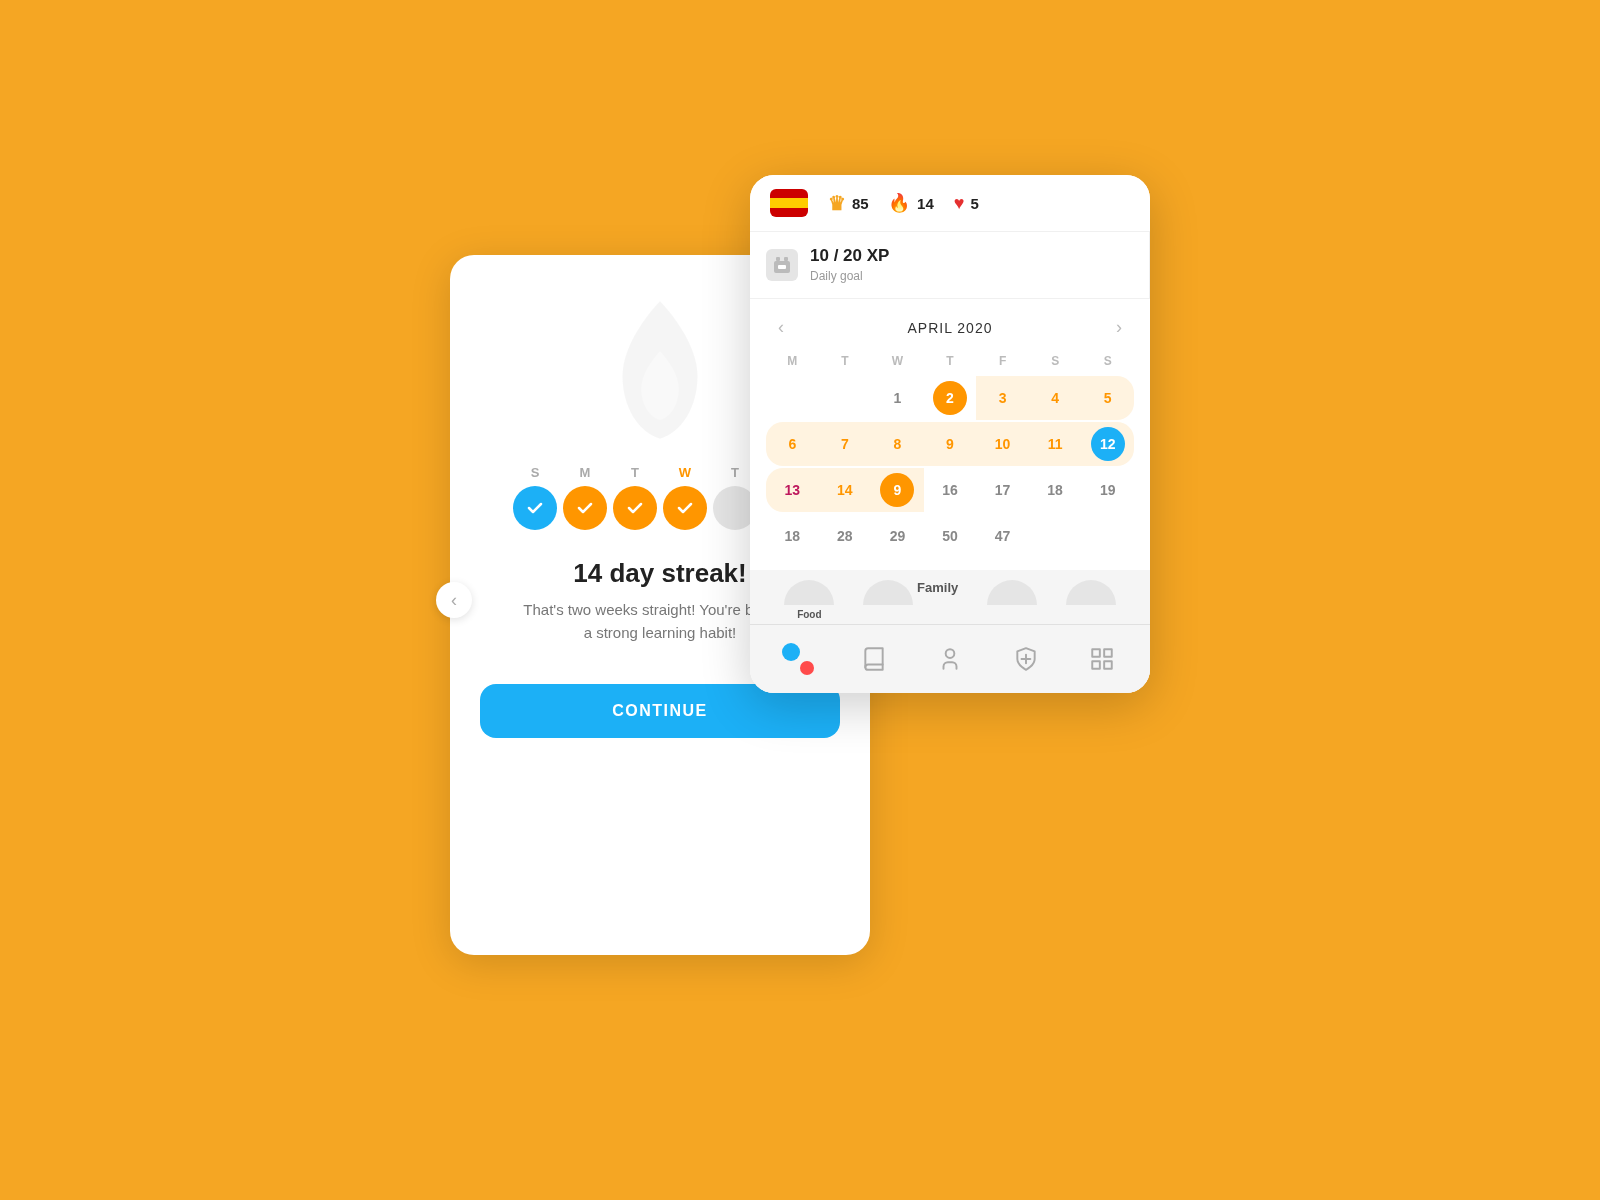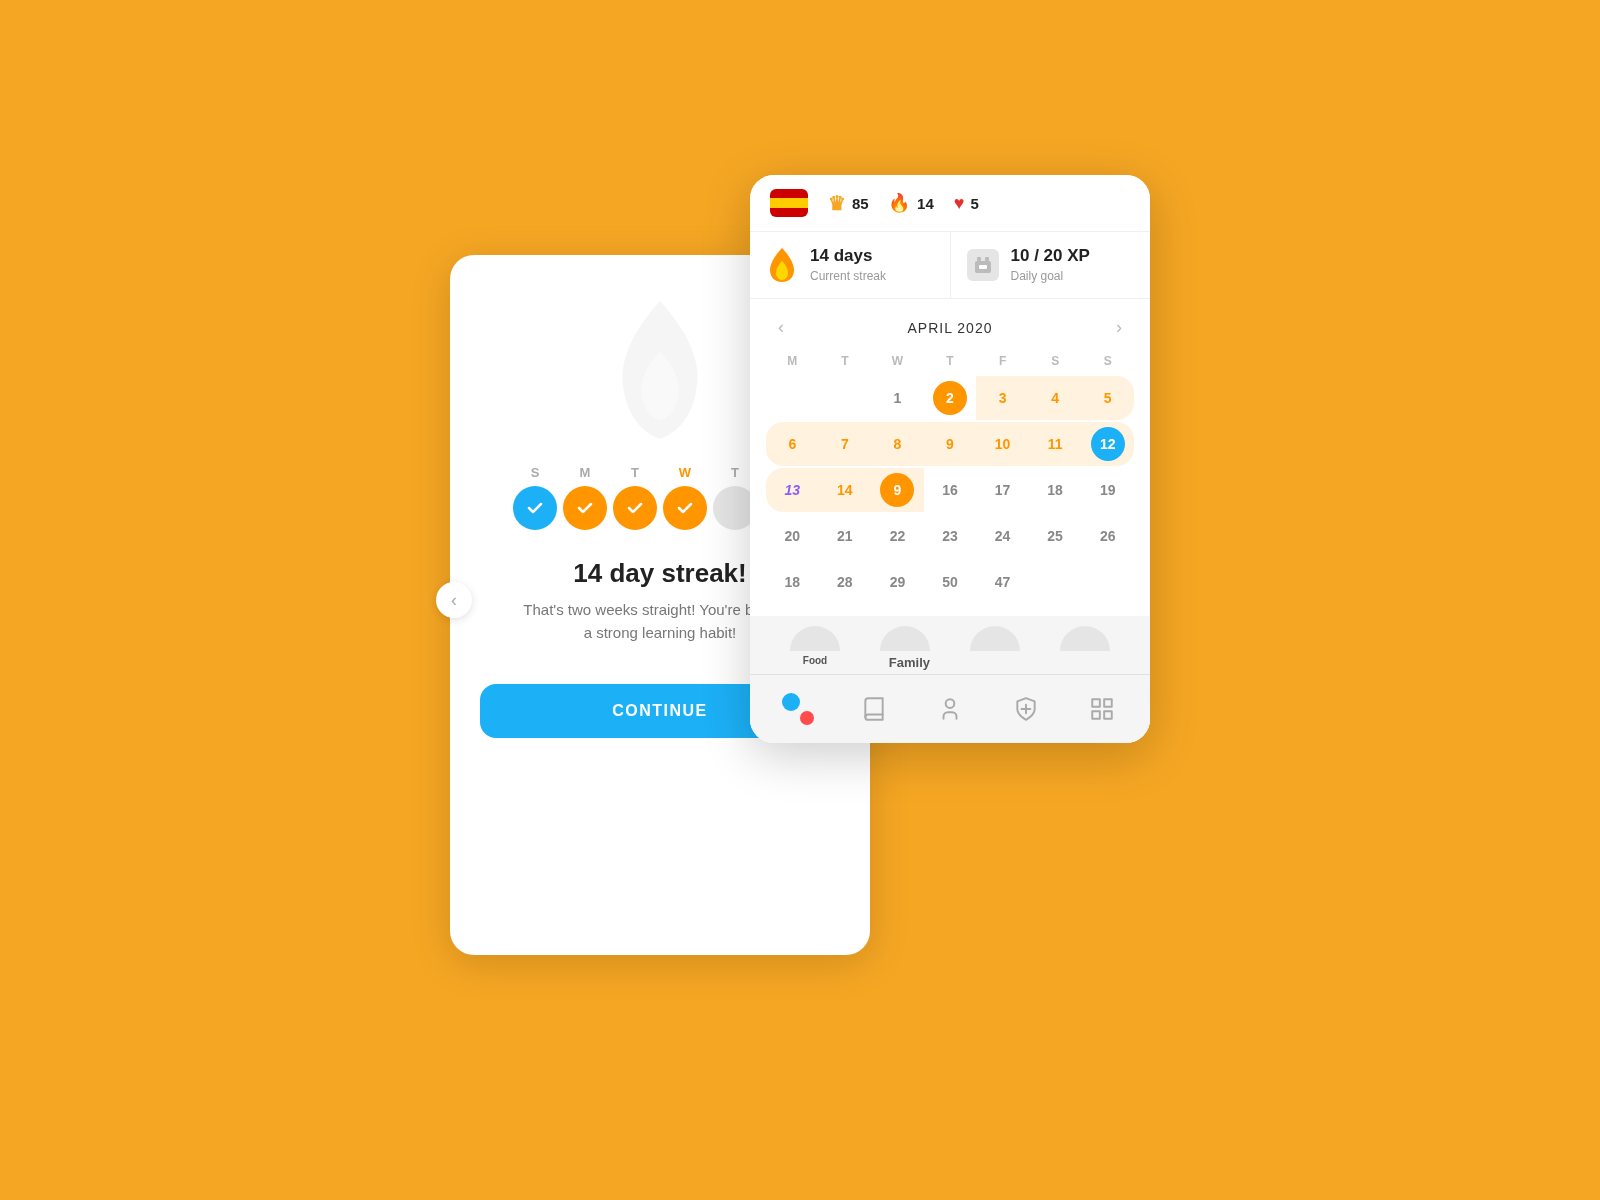--- a/index.html
+++ b/index.html
@@ -445,30 +445,20 @@
         <span>14</span>
       </div>
       <div class="cal-stat">
         <span style="color:#e53030; font-size:18px;">♥</span>
         <span>5</span>
       </div>
     </div>
 
     <div class="cal-stats-row">
       <div class="cal-stat-box">
-        <svg class="stat-icon-flame" viewBox="0 0 32 36" fill="none" xmlns="http://www.w3.org/2000/svg">
-          <path d="M16 1C16 1 28 13 28 23C28 30.7 22.6 35 16 35C9.4 35 4 30.7 4 23C4 13 16 1 16 1Z" fill="#FF9600"></path>
-          <path d="M16 14C16 14 22 20 22 26C22 30 19.3 33 16 33C12.7 33 10 30 10 26C10 20 16 14 16 14Z" fill="#FFD700"></path>
-        </svg>
-        <div class="stat-text">
-          <strong>14 days</strong>
-          <span>Current streak</span>
-        </div>
-      </div>
-      <div class="cal-stat-box">
         <div class="stat-icon-target">
           <svg width="20" height="20" viewBox="0 0 20 20" fill="none">
             <rect x="2" y="6" width="16" height="12" rx="2" fill="#bbb"></rect>
             <rect x="4" y="2" width="4" height="4" rx="1" fill="#bbb"></rect>
             <rect x="12" y="2" width="4" height="4" rx="1" fill="#bbb"></rect>
             <rect x="6" y="10" width="8" height="4" rx="1" fill="#fff"></rect>
           </svg>
         </div>
         <div class="stat-text">
           <strong>10 / 20 XP</strong>
@@ -516,62 +506,53 @@
         <div class="cal-day orange" style="background:#FFF3E0;"><span class="cal-day-num" style="color:#FF9600;font-weight:800;">9</span></div>
         <div class="cal-day orange" style="background:#FFF3E0;"><span class="cal-day-num" style="color:#FF9600;font-weight:800;">10</span></div>
         <div class="cal-day orange" style="background:#FFF3E0;"><span class="cal-day-num" style="color:#FF9600;font-weight:800;">11</span></div>
 
         <div class="cal-day" style="background:#FFF3E0;border-radius:0 17px 17px 0;">
           <span class="cal-day-num" style="background:#1CB0F6;color:#fff;font-weight:900;">12</span>
         </div>
       </div>
 
       <div class="cal-week">
-        <div class="cal-day orange" style="background:#FFF3E0;border-radius:17px 0 0 17px;"><span class="cal-day-num" style="color:#8b5cf6;font-weight:800;font-style:italic;">13</span></div>
+        <div class="cal-day orange" style="background:#FFF3E0;border-radius:17px 0 0 17px;"><span class="cal-day-num" style="color:#be185d;font-weight:800;">13</span></div>
         <div class="cal-day orange" style="background:#FFF3E0;"><span class="cal-day-num" style="color:#FF9600;font-weight:800;">14</span></div>
 
         <div class="cal-day" style="background:#FFF3E0;">
           <span class="cal-day-num" style="background:#FF9600;color:#fff;font-weight:900;">9</span>
         </div>
         <div class="cal-day"><span class="cal-day-num">16</span></div>
         <div class="cal-day"><span class="cal-day-num">17</span></div>
         <div class="cal-day"><span class="cal-day-num">18</span></div>
         <div class="cal-day"><span class="cal-day-num">19</span></div>
       </div>
 
-      <div class="cal-week">
-        <div class="cal-day"><span class="cal-day-num">20</span></div>
-        <div class="cal-day"><span class="cal-day-num">21</span></div>
-        <div class="cal-day"><span class="cal-day-num">22</span></div>
-        <div class="cal-day"><span class="cal-day-num">23</span></div>
-        <div class="cal-day"><span class="cal-day-num">24</span></div>
-        <div class="cal-day"><span class="cal-day-num">25</span></div>
-        <div class="cal-day"><span class="cal-day-num">26</span></div>
-      </div>
 
       <div class="cal-week">
         <div class="cal-day"><span class="cal-day-num">18</span></div>
         <div class="cal-day"><span class="cal-day-num">28</span></div>
         <div class="cal-day"><span class="cal-day-num">29</span></div>
         <div class="cal-day"><span class="cal-day-num">50</span></div>
         <div class="cal-day"><span class="cal-day-num">47</span></div>
         <div class="cal-day"></div>
         <div class="cal-day"></div>
       </div>
     </div>
 
     <div class="cal-bottom">
 
       <div style="display:flex; justify-content:space-around; padding:10px 20px 4px; background:#f5f5f5;">
 
         <div style="display:flex;flex-direction:column;align-items:center;gap:4px;">
           <div style="width:50px;height:25px;background:#E5E5E5;border-radius:25px 25px 0 0;overflow:hidden;"></div>
           <span style="font-size:10px;font-weight:800;color:#555;">Food</span>
         </div>
-        <div style="display:flex;flex-direction:column;align-items:flex-end;gap:4px;">
+        <div style="display:flex;flex-direction:row;align-items:flex-start;gap:4px;">
           <div style="width:50px;height:25px;background:#E5E5E5;border-radius:25px 25px 0 0;overflow:hidden;"></div>
           <span style="font-size:13px;font-weight:800;color:#555;">Family</span>
         </div>
         <div style="display:flex;flex-direction:column;align-items:center;gap:4px;">
           <div style="width:50px;height:25px;background:#E5E5E5;border-radius:25px 25px 0 0;overflow:hidden;"></div>
         </div>
         <div style="display:flex;flex-direction:column;align-items:center;gap:4px;">
           <div style="width:50px;height:25px;background:#E5E5E5;border-radius:25px 25px 0 0;overflow:hidden;"></div>
         </div>
       </div>

